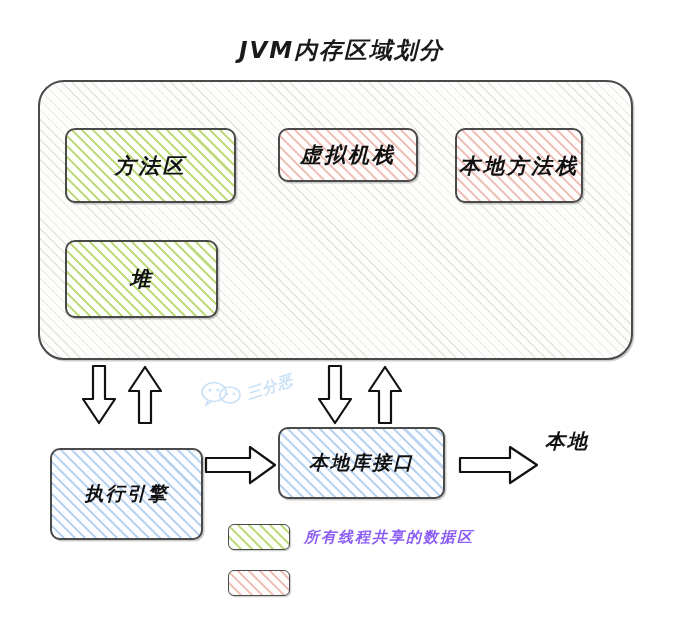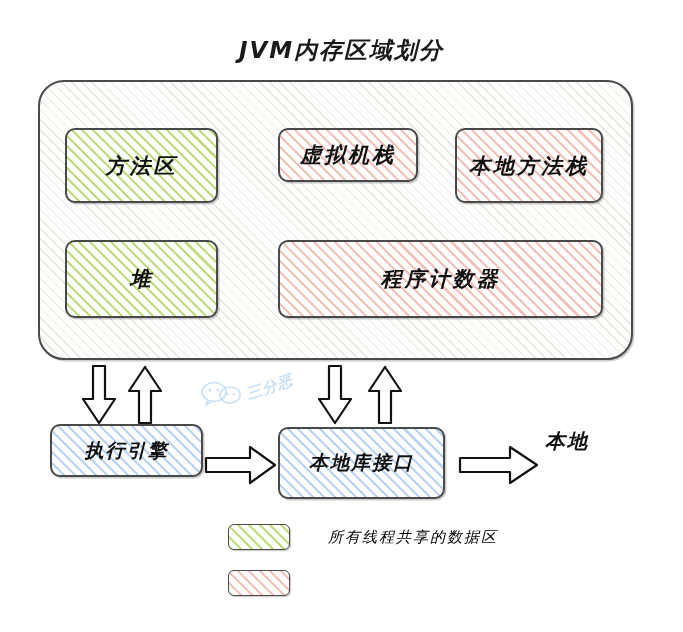--- a/index.html
+++ b/index.html
@@ -71,34 +71,34 @@
   }
 
   
   #jvm-container{
     left:38px;top:80px;width:595px;height:280px;
     border-radius:26px;
     border-width:2.4px;
   }
 
   
-  #region-method-area{left:65px;top:128px;width:153px;height:75px;}
+  #region-method-area{left:65px;top:128px;width:171px;height:75px;}
   #region-vm-stack   {left:278px;top:128px;width:140px;height:54px;}
-  #region-native-stack{left:455px;top:128px;width:148px;height:75px;}
+  #region-native-stack{left:455px;top:128px;width:128px;height:75px;}
   #region-heap       {left:65px;top:240px;width:153px;height:78px;}
   #region-pc         {left:278px;top:240px;width:325px;height:78px;}
 
   #region-method-area .label,
   #region-vm-stack .label,
   #region-native-stack .label,
   #region-pc .label{font-size:21px;}
   #region-heap .label{font-size:21px;}
 
   
-  #engine-box{left:50px;top:424px;width:153px;height:53px;}
+  #engine-box{left:50px;top:448px;width:153px;height:92px;}
   #native-interface-box{left:278px;top:427px;width:167px;height:72px;}
   #engine-box .label,#native-interface-box .label{font-size:19px;letter-spacing:2px;}
 
   
   #native-lib-text{
     position:absolute;left:545px;top:428px;width:120px;height:72px;
     display:flex;flex-direction:column;justify-content:flex-start;
     color:#111;font-size:20px;font-weight:700;font-style:italic;
     letter-spacing:2px;line-height:1.35;
   }
@@ -110,21 +110,21 @@
 
   
   .legend-row{position:absolute;display:flex;align-items:center;}
   #legend-shared{left:228px;top:524px;}
   #legend-isolated{left:228px;top:570px;}
   .legend-swatch{
     width:62px;height:26px;border:1.8px solid #4a4a4a;border-radius:6px;
     box-sizing:border-box;box-shadow:1.2px 1.2px 0 rgba(90,90,90,.28);
   }
   .legend-text{
-    margin-left:38px;font-size:15px;color:#000000;font-weight:400;
+    margin-left:14px;font-size:15px;color:#8b5cf6;font-weight:700;
     font-style:italic;letter-spacing:2px;white-space:nowrap;
   }
 
   
   #watermark{
     position:absolute;left:200px;top:378px;width:115px;height:42px;
     opacity:.55;pointer-events:none;
   }
   #watermark .wm-text{
     position:absolute;left:46px;top:0px;
@@ -150,23 +150,20 @@
   </div>
 
   <div id="region-native-stack" class="box hatch-pink">
     <div class="label">本地方法栈</div>
   </div>
 
   <div id="region-heap" class="box hatch-green">
     <div class="label">堆</div>
   </div>
 
-  <div id="region-pc" class="box hatch-pink">
-    <div class="label">程序计数器</div>
-  </div>
 
   <svg class="arrow" style="left:82px;top:366px;" width="34" height="58" viewBox="0 0 34 58">
     <path d="M11 0 L23 0 L23 33 L33 33 L17 57 L1 33 L11 33 Z"></path>
   </svg>
   <svg class="arrow" style="left:128px;top:366px;" width="34" height="58" viewBox="0 0 34 58">
     <path d="M17 1 L33 25 L23 25 L23 57 L11 57 L11 25 L1 25 Z"></path>
   </svg>
 
   <svg class="arrow" style="left:318px;top:366px;" width="34" height="58" viewBox="0 0 34 58">
     <path d="M11 0 L23 0 L23 33 L33 33 L17 57 L1 33 L11 33 Z"></path>

